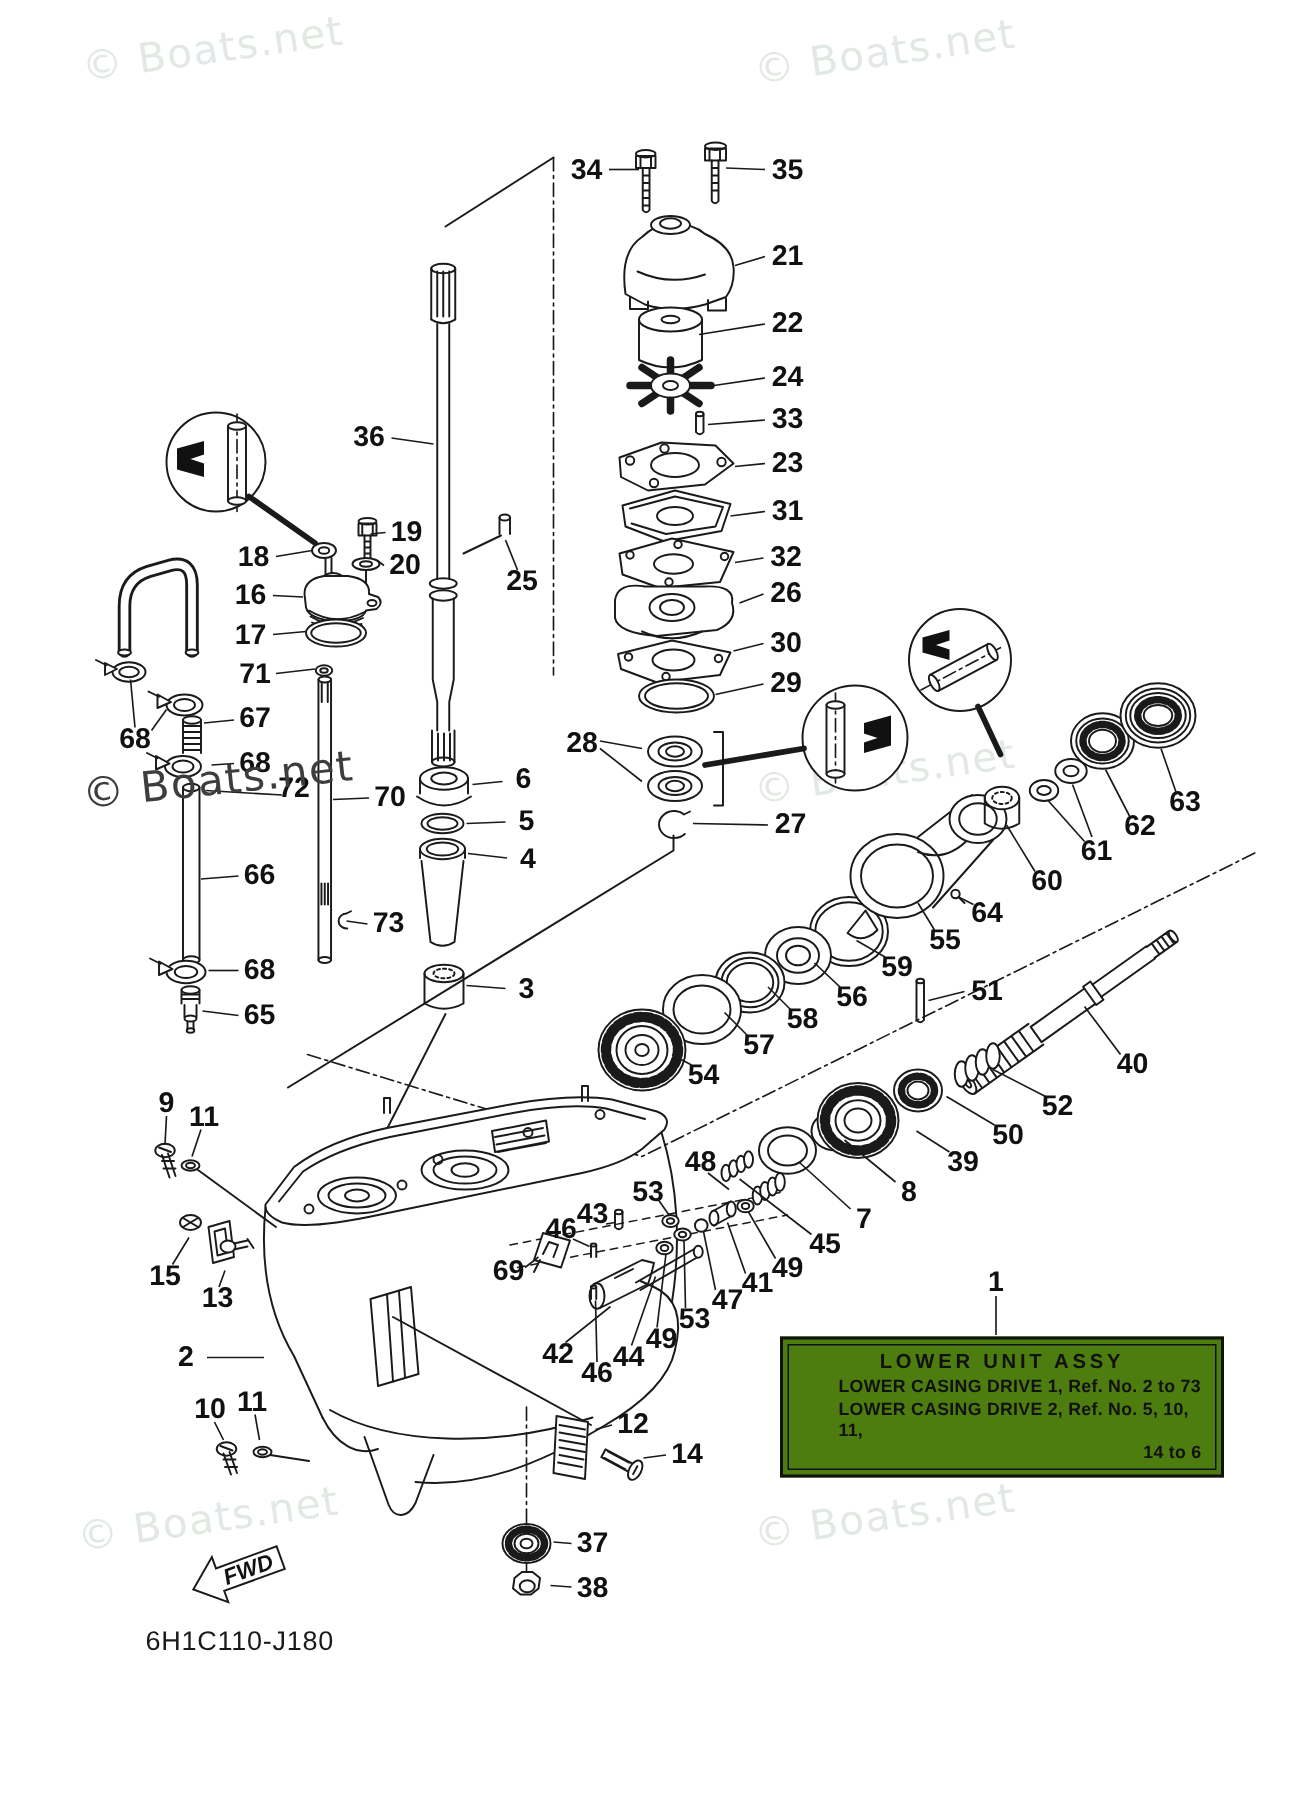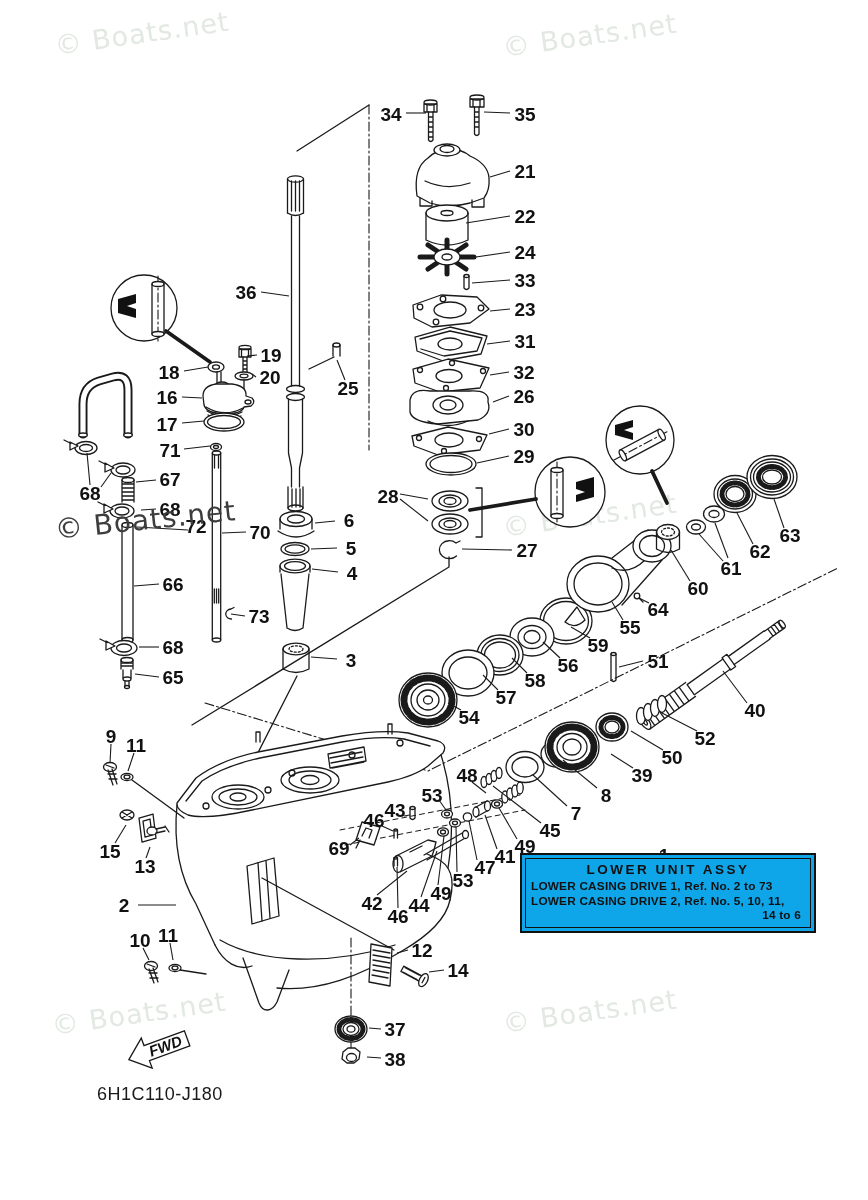--- a/index.html
+++ b/index.html
@@ -17,26 +17,26 @@
   .dsh{stroke-dasharray:5 4;stroke-width:1;}
   .ds2{stroke-dasharray:2 2;}
   .teeth{fill:none;stroke:#1a1a1a;stroke-width:7;stroke-dasharray:3.5 3;}
   .teeth-sm{fill:none;stroke:#1a1a1a;stroke-width:5;stroke-dasharray:2.6 2.4;}
   .ldr{stroke:#1a1a1a;stroke-width:1.1;fill:none;}
   text.callout{font:700 19px "Liberation Sans",sans-serif;fill:#111;
                text-anchor:middle;dominant-baseline:central;}
   .glyph{fill:#111;stroke:none;}
   #fwd-text{font:italic 700 15px "Liberation Sans",sans-serif;fill:#111;text-anchor:middle;}
   #diagram-code{font:400 18px "Liberation Sans",sans-serif;fill:#1a1a1a;letter-spacing:.5px;}
-  .infobox{position:absolute;left:520px;top:853px;width:296px;z-index:2;background:#0ea5e9;
+  .infobox{position:absolute;left:520px;top:891px;width:296px;z-index:2;background:#4d7c0f;
            border:2px solid #111;padding:3px;box-sizing:border-box;}
   .infobox-inner{border:1.5px solid #111;padding:3px 5px 4px 5px;}
   .ib-title{font:700 13.5px "Liberation Sans",sans-serif;letter-spacing:2.5px;text-align:center;
             color:#111;margin-bottom:2px;}
-  .ib-line{font:700 11.8px "Liberation Sans",sans-serif;letter-spacing:.2px;line-height:14.5px;color:#111;}
+  .ib-line{font:700 11.8px "Liberation Sans",sans-serif;letter-spacing:.2px;line-height:14.5px;color:#111;margin-left:28px;}
   .ib-right{text-align:right;padding-right:4px;}
 </style>
 </head>
 <body>
 
 <div id="stage">
 
   <div class="wm wm-light" style="left:55px;top:30px">© Boats.net</div>
   <div class="wm wm-light" style="left:503px;top:32px">© Boats.net</div>
   <div class="wm wm-light" style="left:503px;top:512px">© Boats.net</div>

